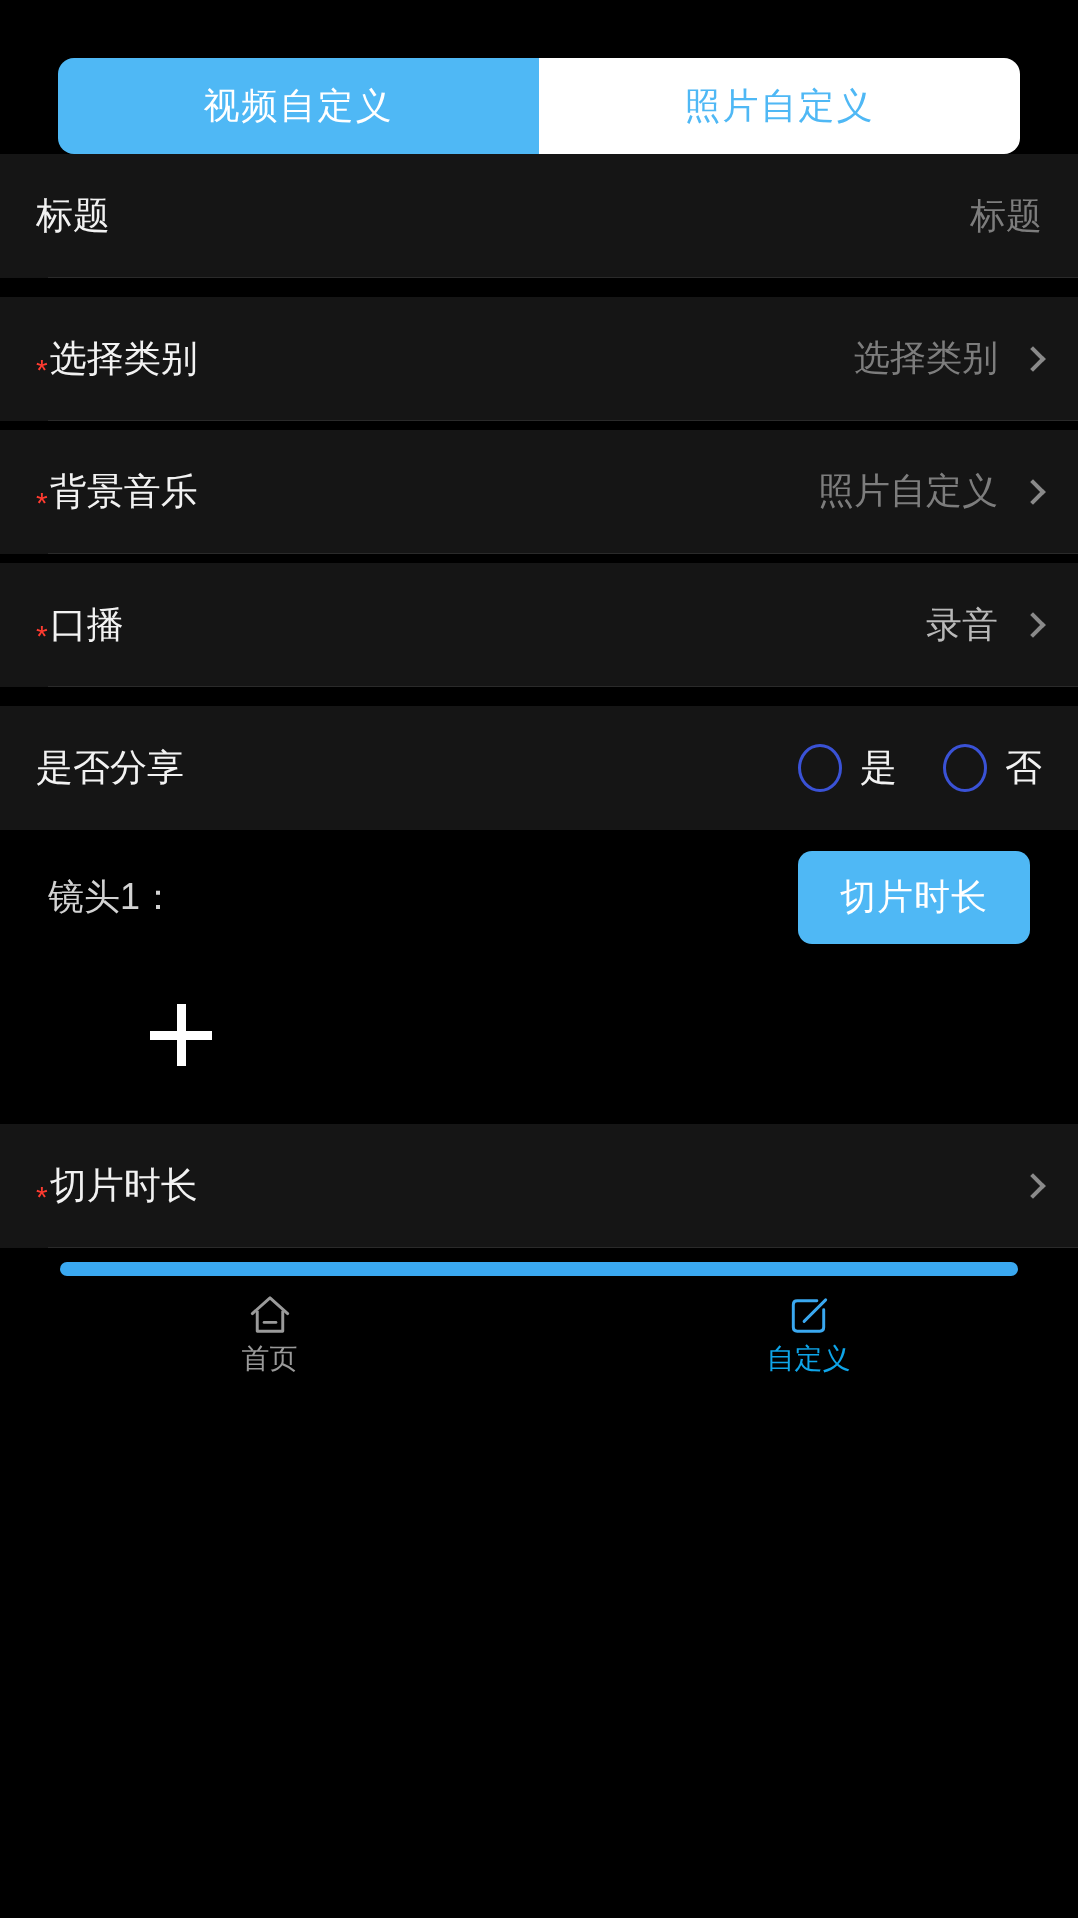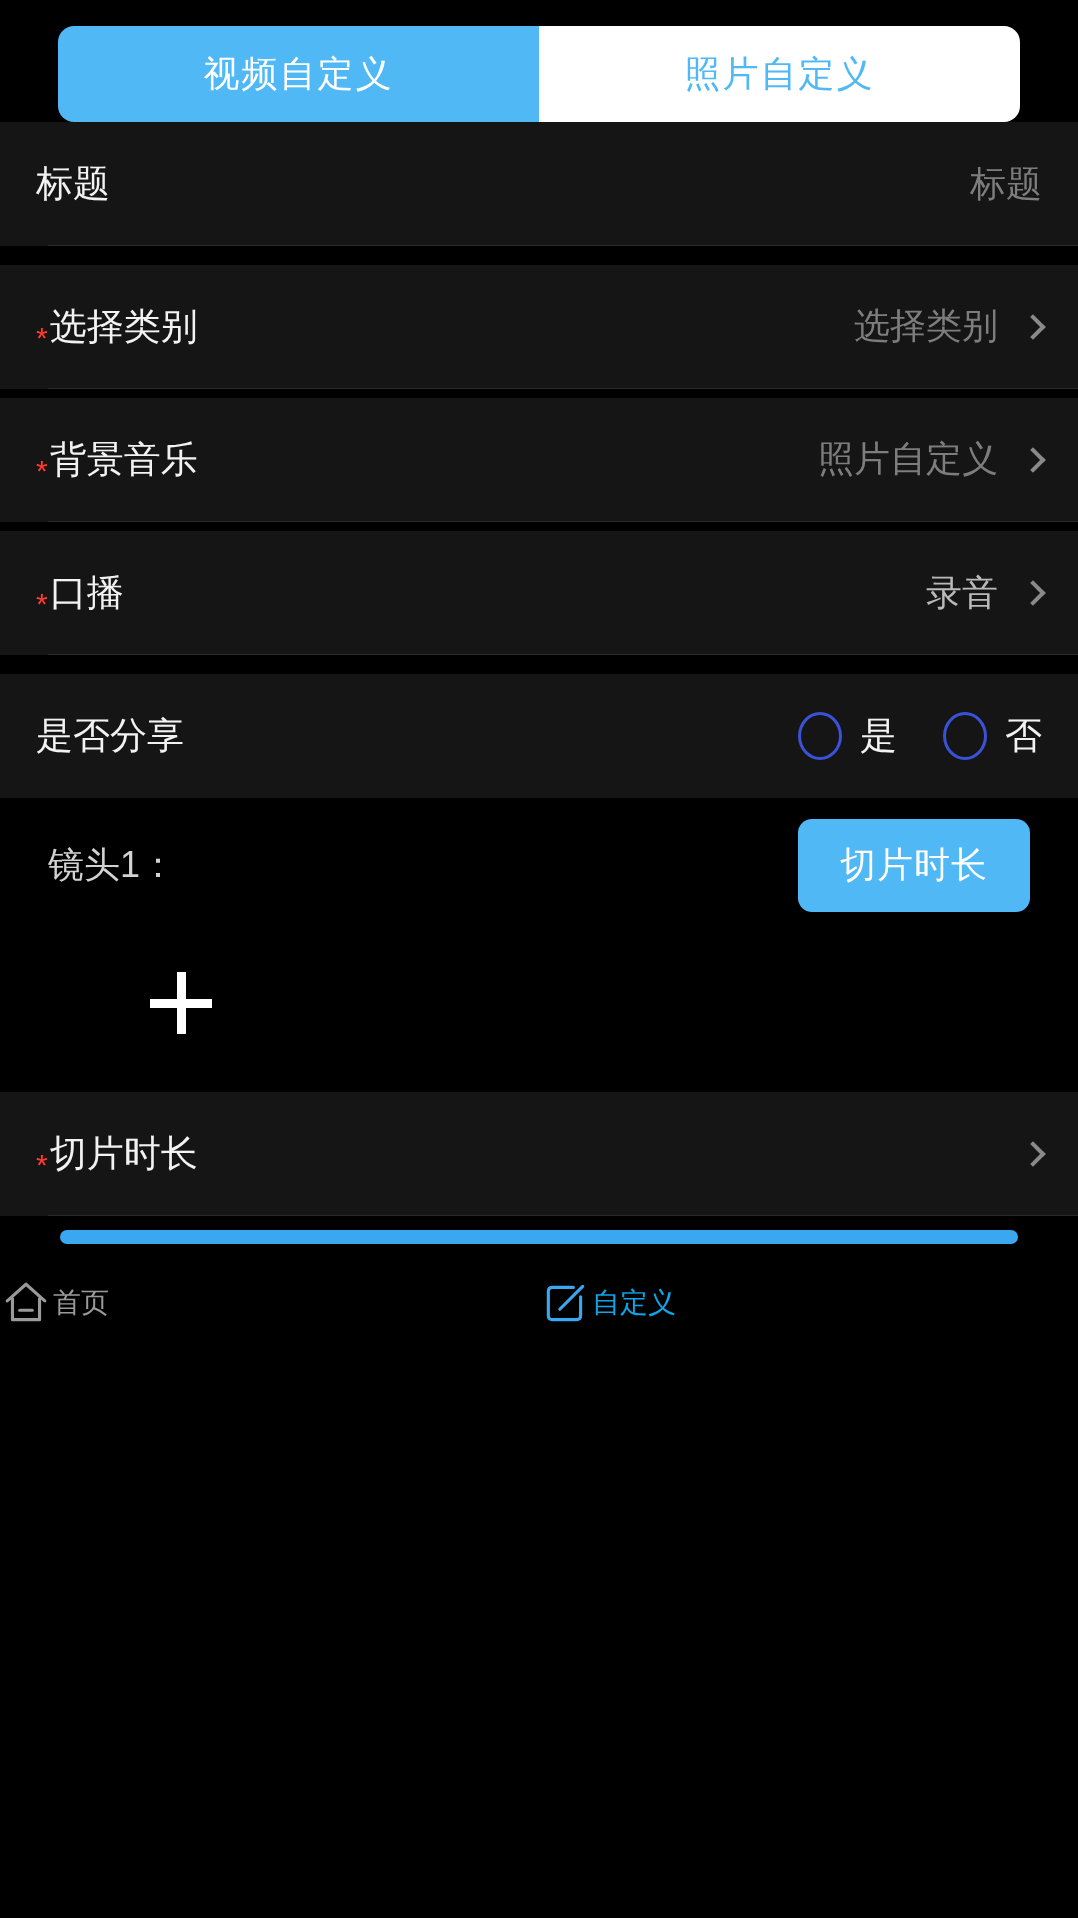--- a/index.html
+++ b/index.html
@@ -10,20 +10,21 @@
     font-family:"Liberation Sans", "DejaVu Sans", sans-serif;
     overflow:hidden;
   }
   .screen {
     position:relative;
     width:1078px;
     height:1346px;
     background:#000000;
     display:flex;
     flex-direction:column;
+    margin-top:32px;
   }
 
   
   .segment-wrap {
     padding:26px 58px 0 58px;
     height:148px;
   }
   .segment {
     display:flex;
     height:96px;
@@ -174,21 +175,21 @@
     border-radius:10px;
   }
   .tabbar {
     position:absolute;
     top:36px; left:0; right:0; bottom:0;
     display:flex;
   }
   .tab {
     flex:1;
     display:flex;
-    flex-direction:row;
+    flex-direction:column;
     align-items:center;
     justify-content:flex-start;
     gap:1px;
     padding-top:8px;
   }
   .tab-label { font-size:28px; color:#9a9a9a; }
   .tab.active .tab-label { color:#0ea5e9; }
   .tab-icon { width:52px; height:50px; display:block; }
 </style>
 </head>

